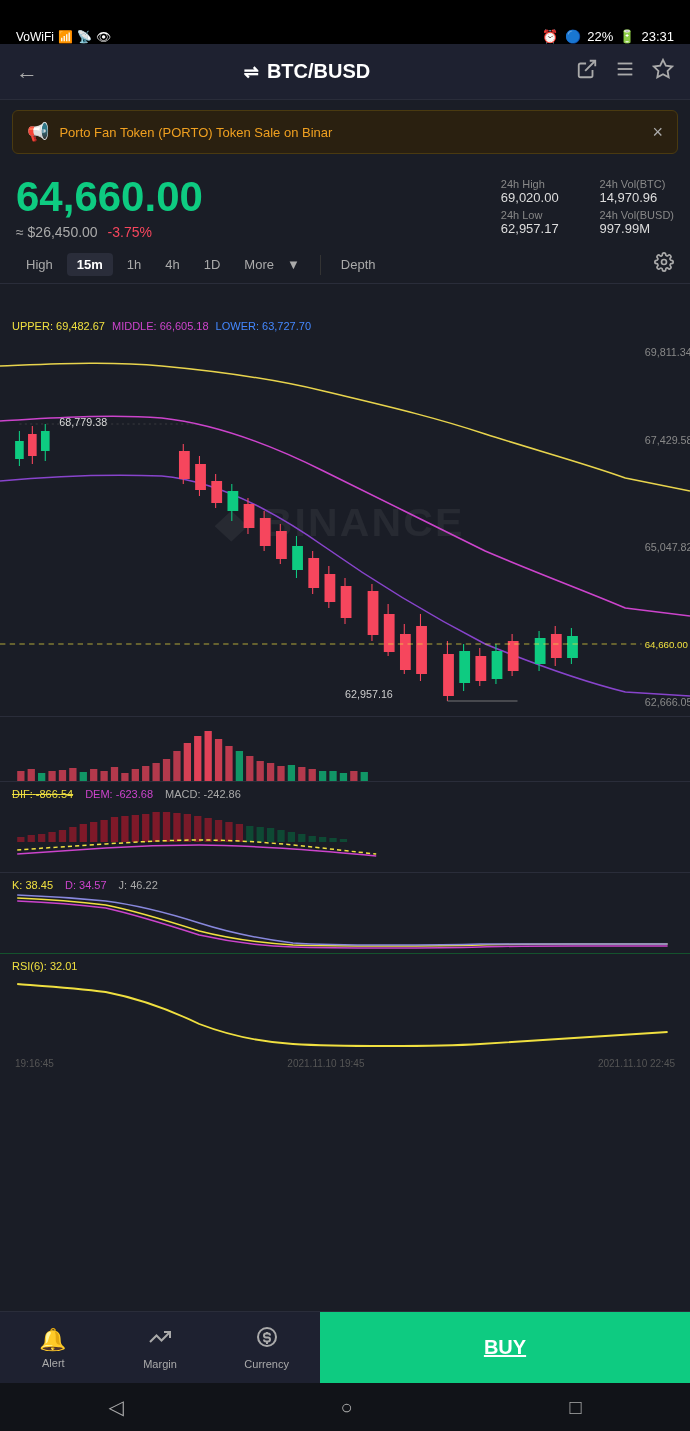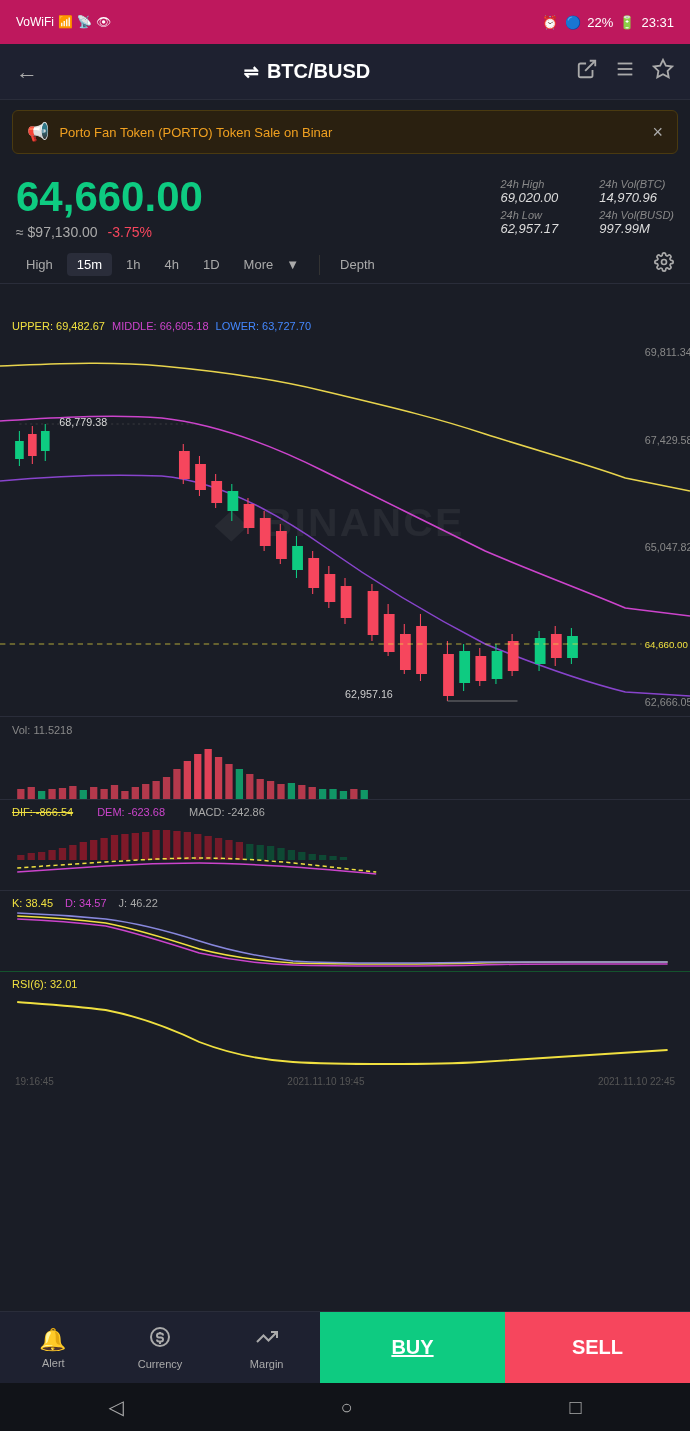--- a/index.html
+++ b/index.html
@@ -9,24 +9,24 @@
       color: #fff;
       font-family: -apple-system, BlinkMacSystemFont, 'Segoe UI', sans-serif;
       width: 690px;
       min-height: 1431px;
       position: relative;
       overflow-x: hidden;
     }
 
     
     .status-bar {
-      background: #be185d;
+      background: #000000;
       height: 44px;
       display: flex;
-      align-items: center;
+      align-items: flex-end;
       justify-content: space-between;
       padding: 0 16px;
       font-size: 13px;
       color: #fff;
     }
     .status-left { display: flex; align-items: center; gap: 4px; font-size: 12px; }
     .status-right { display: flex; align-items: center; gap: 6px; font-size: 13px; font-weight: 500; }
 
     
     .header {
@@ -93,21 +93,20 @@
     }
     .price-change { color: #f6465d; margin-left: 6px; }
     .price-right {
       display: grid;
       grid-template-columns: 1fr 1fr;
       gap: 4px 24px;
       text-align: left;
       font-size: 12px;
       color: #aaa;
       padding-top: 4px;
-      font-style: italic;
     }
     .stat-label { color: #888; font-size: 11px; }
     .stat-value { color: #ddd; font-size: 13px; font-weight: 500; }
 
     
     .chart-controls {
       display: flex;
       align-items: center;
       padding: 6px 16px;
       border-bottom: 1px solid #2a2d3a;
@@ -118,21 +117,21 @@
       border-radius: 4px;
       font-size: 13px;
       color: #aaa;
       cursor: pointer;
       background: transparent;
       border: none;
     }
     .ctrl-btn.active {
       background: #2a2d3a;
       color: #fff;
-      font-weight: 400;
+      font-weight: 700;
     }
     .ctrl-more {
       display: flex;
       align-items: center;
       gap: 13px;
       padding: 4px 10px;
       font-size: 13px;
       color: #aaa;
       cursor: pointer;
     }
@@ -167,21 +166,21 @@
       border-top: 1px solid #2a2d3a;
     }
     .vol-label { font-size: 11px; color: #888; padding: 3px 0; }
     .vol-chart { height: 60px; position: relative; }
 
     
     .macd-section {
       border-top: 1px solid #2a2d3a;
       padding: 4px 12px 0;
     }
-    .macd-labels { font-size: 11px; display: flex; gap: 24px; padding: 2px 0; }
+    .macd-labels { font-size: 11px; display: flex; gap: 12px; padding: 2px 0; }
     .macd-dif { color: #f0e040; text-decoration: line-through; }
     .macd-dem { color: #cc44cc; }
     .macd-val { color: #aaa; }
     .macd-chart { height: 70px; }
 
     
     .kdj-section {
       border-top: 1px solid #2a2d3a;
       padding: 4px 12px 0;
     }
@@ -329,21 +328,21 @@
 <div class="banner">
   <span class="banner-icon">📢</span>
   <span class="banner-text">Porto Fan Token (PORTO) Token Sale on Binar</span>
   <span class="banner-close">×</span>
 </div>
 
 <div class="price-section">
   <div class="price-left">
     <div class="main-price">64,660.00</div>
     <div class="price-usd">
-      <span>≈ $97,130.00</span>
+      <span>≈ $26,450.00</span>
       <span class="price-change">-3.75%</span>
     </div>
   </div>
   <div class="price-right">
     <div>
       <div class="stat-label">24h High</div>
       <div class="stat-value">69,020.00</div>
     </div>
     <div>
       <div class="stat-label">24h Vol(BTC)</div>
@@ -474,21 +473,20 @@
     <text x="598" y="312" font-size="9" fill="#f0e040">64,660.00</text>
 
     <text x="598" y="20" font-size="10" fill="#888">69,811.34</text>
     <text x="598" y="108" font-size="10" fill="#888">67,429.58</text>
     <text x="598" y="215" font-size="10" fill="#888">65,047.82</text>
     <text x="598" y="370" font-size="10" fill="#888">62,666.05</text>
   </svg>
 </div>
 
 <div class="vol-section">
-  <div class="vol-label">Vol: 11.5218</div>
   <div class="vol-chart">
     <svg width="100%" height="60" viewBox="0 0 640 60" preserveAspectRatio="none">
 
       <rect x="5" y="50" width="7" height="10" fill="#f6465d" opacity="0.7"></rect>
       <rect x="15" y="48" width="7" height="12" fill="#f6465d" opacity="0.7"></rect>
       <rect x="25" y="52" width="7" height="8" fill="#0ecb81" opacity="0.7"></rect>
       <rect x="35" y="50" width="7" height="10" fill="#f6465d" opacity="0.7"></rect>
       <rect x="45" y="49" width="7" height="11" fill="#f6465d" opacity="0.7"></rect>
       <rect x="55" y="47" width="7" height="13" fill="#f6465d" opacity="0.7"></rect>
       <rect x="65" y="51" width="7" height="9" fill="#0ecb81" opacity="0.7"></rect>
@@ -631,39 +629,38 @@
 
 <div class="bottom-nav">
   <div class="nav-icons">
     <div class="nav-item">
       <span class="nav-icon">🔔</span>
       <span class="nav-label">Alert</span>
     </div>
     <div class="nav-item">
       <span class="nav-icon" style="font-size:18px;">
         <svg width="24" height="24" viewBox="0 0 24 24" fill="none" stroke="#aaa" stroke-width="2">
+          <polyline points="22 7 13.5 15.5 8.5 10.5 2 17"></polyline>
+          <polyline points="16 7 22 7 22 13"></polyline>
+        </svg>
+      </span>
+      <span class="nav-label">Margin</span>
+    </div>
+    <div class="nav-item">
+      <span class="nav-icon" style="font-size:18px;">
+        <svg width="24" height="24" viewBox="0 0 24 24" fill="none" stroke="#aaa" stroke-width="2">
           <circle cx="12" cy="12" r="9"></circle>
           <path d="M9 14.5c0 1.1.9 2 2 2h2a2 2 0 0 0 0-4h-2a2 2 0 0 1 0-4h2a2 2 0 0 1 2 2"></path>
           <line x1="12" y1="7" x2="12" y2="9"></line>
           <line x1="12" y1="17" x2="12" y2="19"></line>
         </svg>
       </span>
       <span class="nav-label">Currency</span>
     </div>
-    <div class="nav-item">
-      <span class="nav-icon" style="font-size:18px;">
-        <svg width="24" height="24" viewBox="0 0 24 24" fill="none" stroke="#aaa" stroke-width="2">
-          <polyline points="22 7 13.5 15.5 8.5 10.5 2 17"></polyline>
-          <polyline points="16 7 22 7 22 13"></polyline>
-        </svg>
-      </span>
-      <span class="nav-label">Margin</span>
-    </div>
   </div>
   <div class="nav-buy">BUY</div>
-  <div class="nav-sell">SELL</div>
 </div>
 
 <div class="android-nav">
   <span class="android-nav-btn">◁</span>
   <span class="android-nav-btn">○</span>
   <span class="android-nav-btn">□</span>
 </div>
 
 </body></html>

